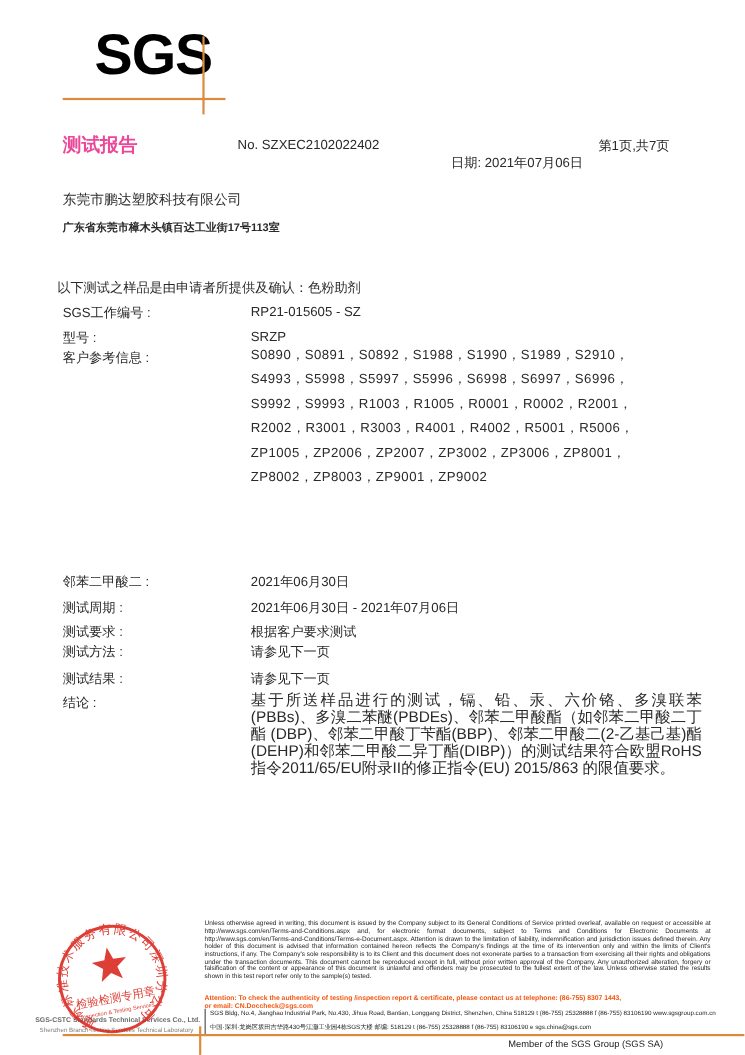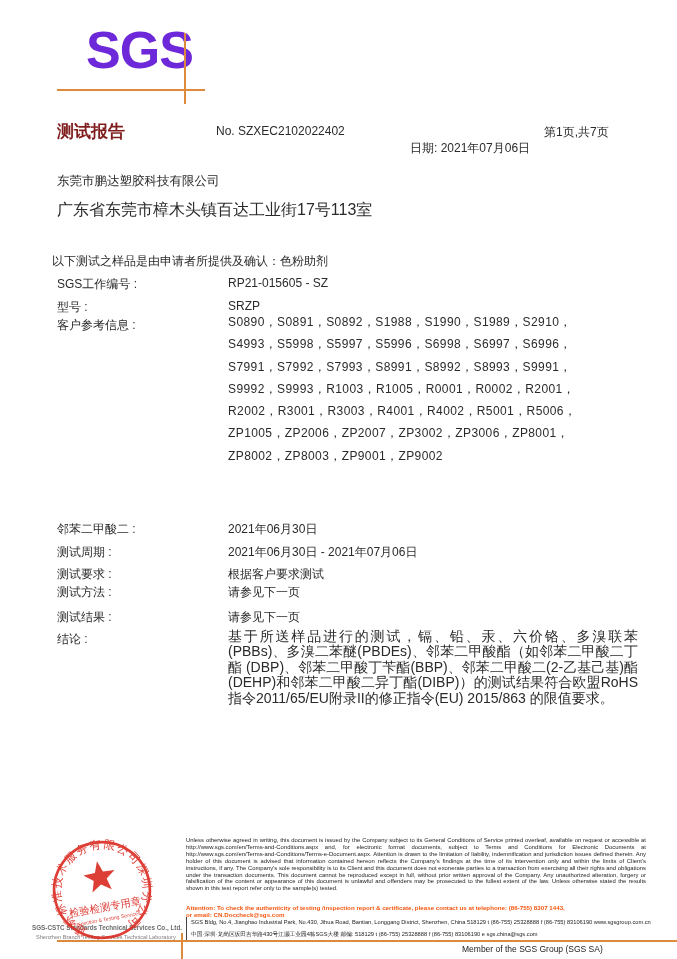--- a/index.html
+++ b/index.html
@@ -1,30 +1,30 @@
 <!DOCTYPE html>
 <html><head>
 <meta charset="utf-8">
 <style>
   html,body{margin:0;padding:0;background:#fff;}
   .page{position:relative;width:677px;height:959px;background:#ffffff;overflow:hidden;
         font-family:"Liberation Sans","DejaVu Sans",sans-serif;color:#2a2a2a;}
   .abs{position:absolute;}
   
-  .logo-text{left:86px;top:24px;font-size:52px;font-weight:bold;color:#6d28d9;letter-spacing:-1px;line-height:1;}
+  .logo-text{left:86px;top:24px;font-size:52px;font-weight:bold;color:#000000;letter-spacing:-1px;line-height:1;}
   .logo-hline{left:57px;top:89px;width:148px;height:2px;background:#dd8a3d;}
   .logo-vline{left:184px;top:33px;width:2px;height:71px;background:#dd8a3d;}
   
-  .rpt-title{left:57px;top:120px;font-size:17px;font-weight:bold;color:#7f1d1d;}
+  .rpt-title{left:57px;top:120px;font-size:17px;font-weight:bold;color:#ec4899;}
   .rpt-no{left:216px;top:124px;font-size:12px;}
   .rpt-date{left:410px;top:140px;font-size:12px;}
   .rpt-pages{left:544px;top:124px;font-size:12px;}
   
   .company{left:57px;top:173px;font-size:12.5px;}
-  .caddr{left:57px;top:200px;font-size:16px;}
+  .caddr{left:57px;top:200px;font-size:10px;font-weight:bold;}
   .statement{left:52px;top:253px;font-size:12px;}
   
   .frow{position:absolute;left:0;width:677px;font-size:12px;}
   .lbl{position:absolute;left:57px;white-space:nowrap;}
   .val{position:absolute;left:228px;white-space:nowrap;}
   .codes{left:228px;top:311px;font-size:12px;line-height:22.3px;letter-spacing:0.4px;}
   .concl-text{left:228px;top:629px;width:410px;font-size:14px;line-height:15.4px;text-align:justify;}
   
   .disclaimer{left:186px;top:837px;width:460px;font-size:5.9px;line-height:6.9px;color:#1d1d1d;text-align:justify;}
   .attention{left:186px;top:904px;width:460px;font-size:6.2px;line-height:7.2px;font-weight:bold;
@@ -65,21 +65,20 @@
     <span class="lbl">型号 :</span>
     <span class="val">SRZP</span>
   </div>
 
   <div class="frow" style="top:317px">
     <span class="lbl">客户参考信息 :</span>
   </div>
   <div class="abs codes">
     <div>S0890，S0891，S0892，S1988，S1990，S1989，S2910，</div>
     <div>S4993，S5998，S5997，S5996，S6998，S6997，S6996，</div>
-    <div>S7991，S7992，S7993，S8991，S8992，S8993，S9991，</div>
     <div>S9992，S9993，R1003，R1005，R0001，R0002，R2001，</div>
     <div>R2002，R3001，R3003，R4001，R4002，R5001，R5006，</div>
     <div>ZP1005，ZP2006，ZP2007，ZP3002，ZP3006，ZP8001，</div>
     <div>ZP8002，ZP8003，ZP9001，ZP9002</div>
   </div>
 
   <div class="frow" style="top:521px">
     <span class="lbl">邻苯二甲酸二 :</span>
     <span class="val">2021年06月30日</span>
   </div>

